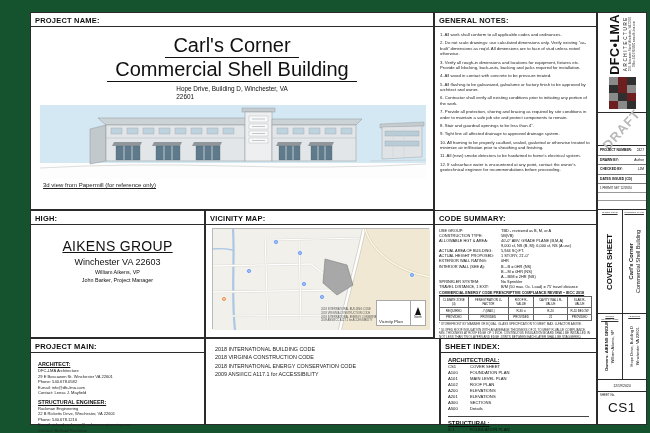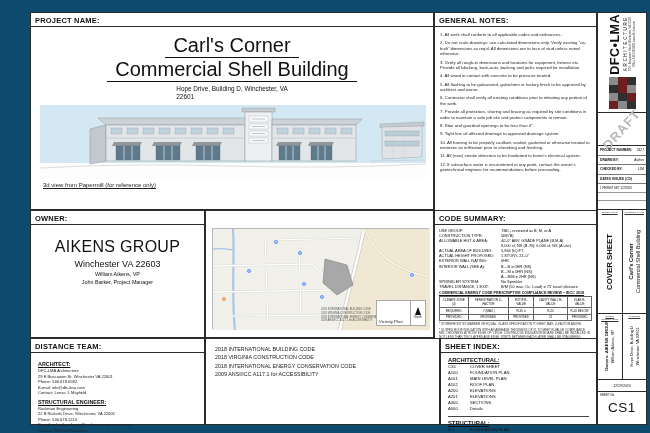--- a/index.html
+++ b/index.html
@@ -1,36 +1,36 @@
 <!DOCTYPE html>
 <html><head>
 <meta charset="utf-8">
 <style>
   * { margin:0; padding:0; box-sizing:border-box; }
   html,body { width:650px; height:433px; background:#ffffff; }
   body { font-family:"Liberation Sans", sans-serif; color:#111; position:relative; overflow:hidden; }
-  .canvas { position:absolute; inset:0; background:#0c4a6e; }
+  .canvas { position:absolute; inset:0; background:#14532d; }
 
   .box { position:absolute; border:1px solid #2b2b2b; background:#fff; }
   .box-label { font-weight:bold; font-size:7.5px; letter-spacing:.2px; padding:2.5px 4px 1.5px; border-bottom:1px solid #2b2b2b; }
 
   
   .title-wrap { text-align:center; margin-top:7px; }
   .big-title { font-size:20px; line-height:1.12; display:inline-block; border-bottom:1.4px solid #111; padding:0 8px 0.5px; }
   .subtitle { margin:3px auto 0; width:fit-content; text-align:left; font-size:6.4px; line-height:1.35; }
   .render-box { position:absolute; left:9px; top:92px; width:386px; height:74px; }
   .render-caption { position:absolute; left:12px; top:169px; font-size:6px; text-decoration:underline; color:#222; }
 
   
   .notes { padding:5px 5px; display:flex; flex-direction:column; gap:2.8px; }
   .note { font-size:4.3px; line-height:1.28; color:#222; }
 
   
   .owner-content { text-align:center; padding-top:13px; }
-  .owner-name { font-size:16px; letter-spacing:.3px; }
+  .owner-name { font-size:14px; text-decoration:underline; letter-spacing:.3px; }
   .owner-addr { font-size:9px; line-height:1.35; margin-top:2px; }
   .owner-contact { font-size:5.4px; line-height:1.45; margin-top:1px; }
 
   
   .map-wrap { position:absolute; left:6px; top:17px; width:217px; height:101px; border:1px solid #b9b9b9; background:#f1f0eb; }
   .map-wrap svg { position:absolute; inset:0; }
   .map-codes { position:absolute; left:108px; bottom:5px; width:72px; font-size:2.7px; line-height:1.35; color:#555; }
   .map-panel { position:absolute; right:2px; bottom:2px; width:50px; height:26px; background:#fff; border:1px solid #a9a9a9; display:flex; align-items:stretch; }
   .map-panel-left { flex:1; display:flex; align-items:flex-end; padding:1px 2px; }
   .vp-title { font-size:4.4px; color:#222; }
@@ -198,34 +198,35 @@
         <div class="note">7. Provide all protection, shoring and bracing as required by site conditions in order to maintain a safe job site and protect components to remain.</div>
         <div class="note">8. Stair and guardrail openings to be less than 4".</div>
         <div class="note">9. Tight line all affected drainage to approved drainage system.</div>
         <div class="note">10. All framing to be properly caulked, sealed, gasketed or otherwise treated to minimize air infiltration prior to sheathing and finishing.</div>
         <div class="note">11. All (new) smoke detectors to be hardwired to home's electrical system.</div>
         <div class="note">12. If subsurface water is encountered at any point, contact the owner's geotechnical engineer for recommendations before proceeding.</div>
       </div>
   </div>
 
   <div class="box" style="left:30px;top:210px;width:175px;height:128px">
-    <div class="box-label">OWNER:</div>
+    <div class="box-label">HIGH:</div>
     <div class="owner-content">
       <div class="owner-name">AIKENS GROUP</div>
       <div class="owner-addr">
         <div>Winchester VA 22603</div>
       </div>
       <div class="owner-contact">
         <div>William Aikens, VP</div>
         <div>John Barker, Project Manager</div>
       </div>
     </div>
   </div>
 
   <div class="box" style="left:205px;top:210px;width:229px;height:128px">
+    <div class="box-label">VICINITY MAP:</div>
     <div class="map-wrap">
       <svg viewBox="0 0 217 101" width="217" height="101">
         <rect width="217" height="101" fill="#f1f0eb"></rect>
         <polygon points="152,0 217,0 217,101 126,101 136,55" fill="#f0e8d2"></polygon>
         <path d="M20,0 C22,30 18,65 22,101" stroke="#aac7e6" stroke-width="2.2" fill="none"></path>
         <path d="M0,20 C8,19 14,20 20,21" stroke="#aac7e6" stroke-width="1.4" fill="none"></path>
         <path d="M0,37 L98,35" stroke="#dbdad2" stroke-width="2.4" fill="none"></path>
         <path d="M0,37 L98,35" stroke="#ffffff" stroke-width="1.3" fill="none"></path>
         <path d="M0,63 L122,61" stroke="#dbdad2" stroke-width="2.4" fill="none"></path>
         <path d="M0,63 L122,61" stroke="#ffffff" stroke-width="1.3" fill="none"></path>
@@ -377,21 +378,21 @@
     </table>
     <div class="footnotes">
 
     <div class="footnote">* STOREFRONT BY MANNER OR EQUAL. GLASS SPECIFICATION TO MEET MAX. U-FACTOR ABOVE.</div>
         <div class="footnote">* SLOPED ROOF INSULATION WITH AN AVERAGE THICKNESS OF 21 TO MEET R-VALUE COMPLIANCE. MIN. THICKNESS AT ROOF EDGE OF 1 INCH. CONTINUOUS INSULATION BOARD SHALL BE INSTALLED IN NOT LESS THAN TWO LAYERS AND EDGE JOINTS BETWEEN EACH LAYER SHALL BE STAGGERED.</div>
         <div class="footnote">* TYPICAL WALL IS 2 1/2" HIGH DENSITY FIBERGLASS BATT INSULATION.</div>
       </div>
   </div>
 
   <div class="box" style="left:30px;top:338px;width:175px;height:87px">
-    <div class="box-label">DISTANCE TEAM:</div>
+    <div class="box-label">PROJECT MAIN:</div>
     <div class="team">
       <div class="team-heading">ARCHITECT:</div>
       <div class="team-lines">
 
       <div class="team-line">DFC-LMA Architecture</div>
           <div class="team-line">29 E Boscawen St. Winchester VA 22601</div>
           <div class="team-line">Phone:  540.678.0582</div>
           <div class="team-line">E-mail:  info@dfc-lma.com</div>
           <div class="team-line">Contact: Leesa J. Mayfield</div>
         </div>

